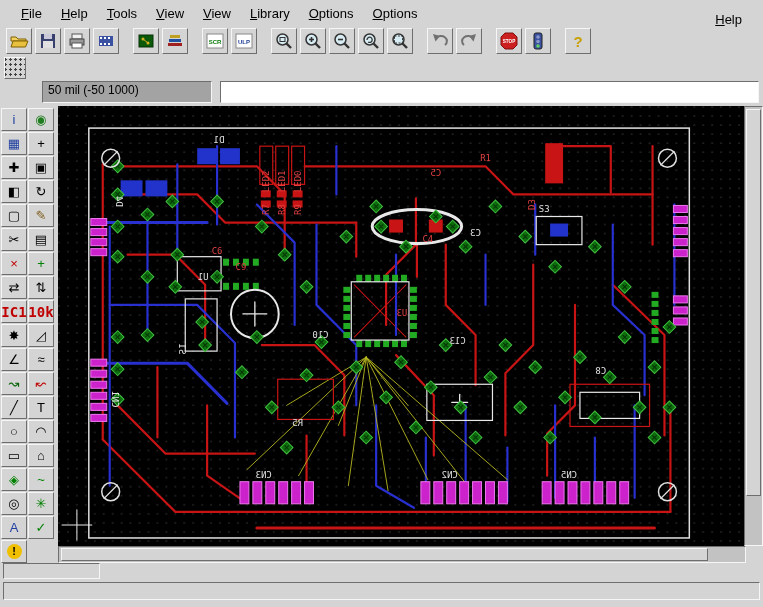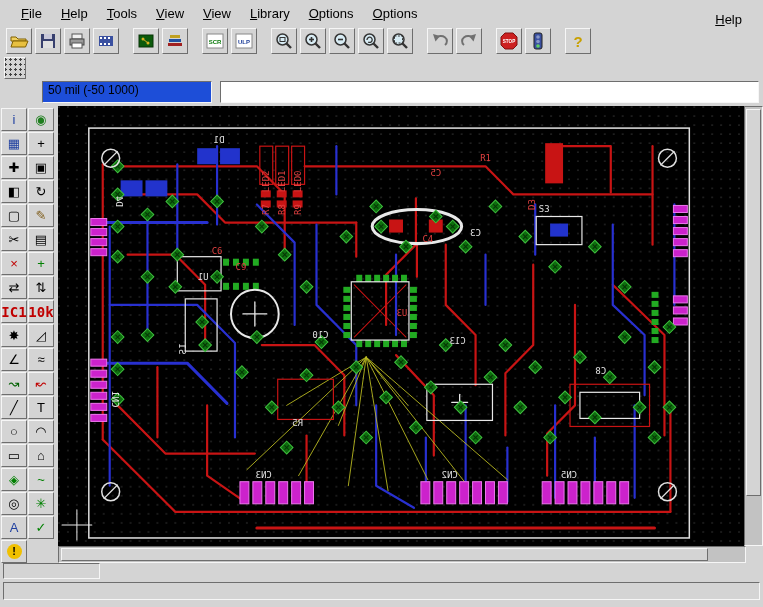--- a/index.html
+++ b/index.html
@@ -19,21 +19,21 @@
   .tbtn{width:24px;height:24px;display:flex;align-items:center;justify-content:center;
         background:#d4d4d4;padding:0;}
   .tbtn svg{display:block;}
   .tgap{width:8px;}
 
   
   #gridrow{height:22px;padding:1px 4px;}
   #gridbtn{width:20px;height:20px;background-image:radial-gradient(#404040 1px,transparent 1.2px);
            background-size:5px 5px;background-position:3px 4px;background-color:#d4d4d4;}
   #paramrow{height:24px;display:flex;align-items:center;gap:8px;padding:0 4px 2px 42px;}
-  #coordbox{width:158px;height:18px;font-size:12px;padding:1px 5px;background:#1d4ed8;color:#000;
+  #coordbox{width:158px;height:18px;font-size:12px;padding:1px 5px;background:#a3a3a3;color:#000;
             white-space:nowrap;overflow:hidden;}
   #cmdline{flex:1;height:18px;background:#fff;font-size:12px;padding:1px 4px;outline:none;
            font-family:"Liberation Sans",sans-serif;}
 
   
   #main{position:absolute;top:106px;left:0;right:0;bottom:44px;display:flex;}
   #tool-palette{width:56px;display:grid;grid-template-columns:26px 26px;grid-auto-rows:23px;
                 gap:1px;padding:2px 1px;align-content:start;}
   .ptool{background:#d4d4d4;display:flex;align-items:center;justify-content:center;
          font-size:13px;line-height:1;cursor:default;overflow:hidden;}

